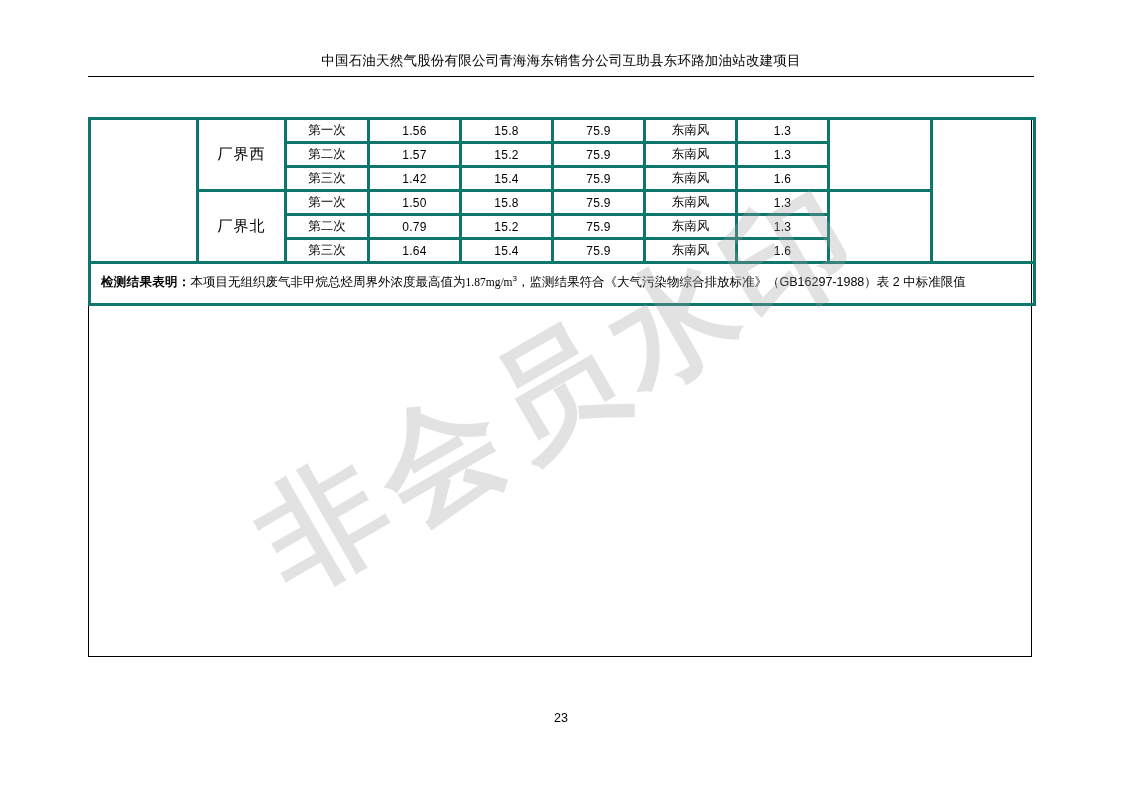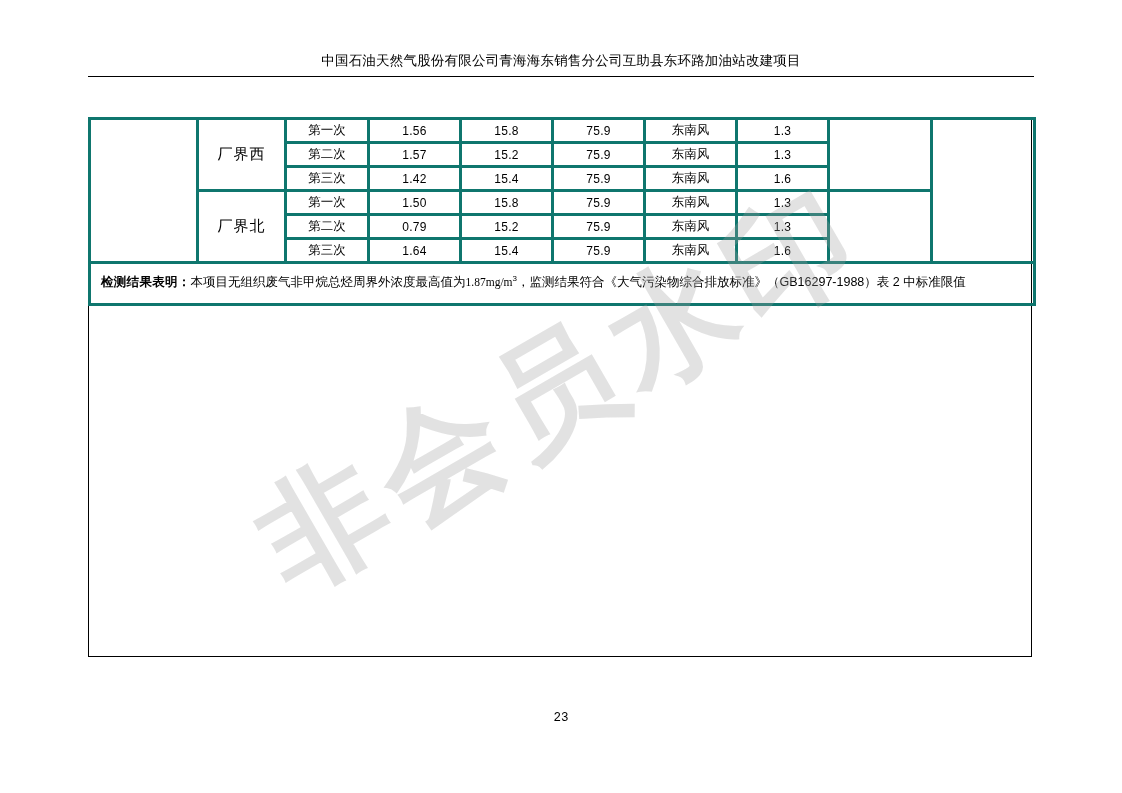--- a/index.html
+++ b/index.html
@@ -120,21 +120,21 @@
     pointer-events: none;
   }
   
   .page-number {
     position: absolute;
     top: 711px;
     left: 0;
     width: 1122px;
     text-align: center;
     font-size: 12.5px;
-    font-family: Liberation Mono, monospace;
+    font-family: Liberation Sans, sans-serif;
   }
 </style>
 </head>
 <body>
 
 <div class="page">
 
   <div class="doc-header">中国石油天然气股份有限公司青海海东销售分公司互助县东环路加油站改建项目</div>
   <div class="doc-header-rule"></div>
 

